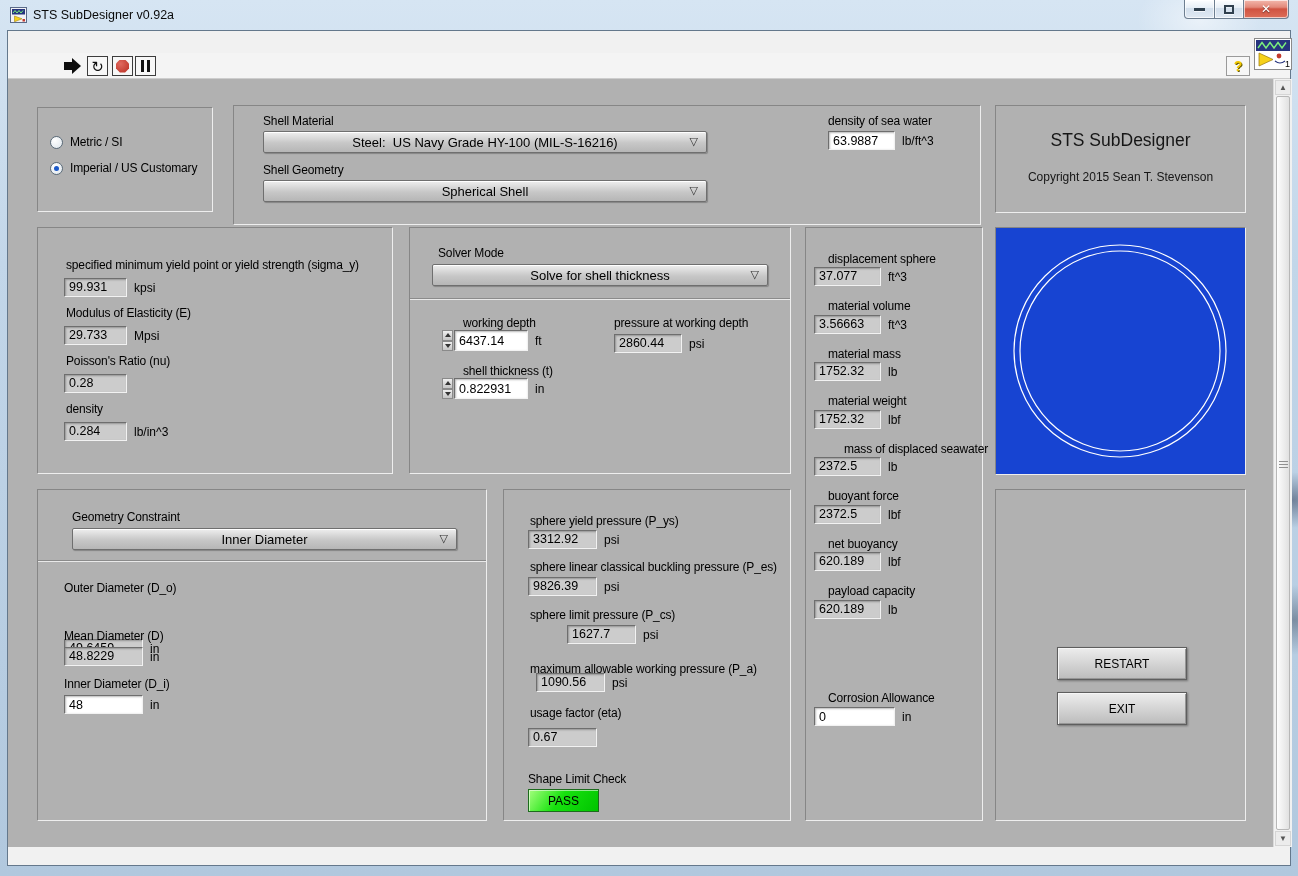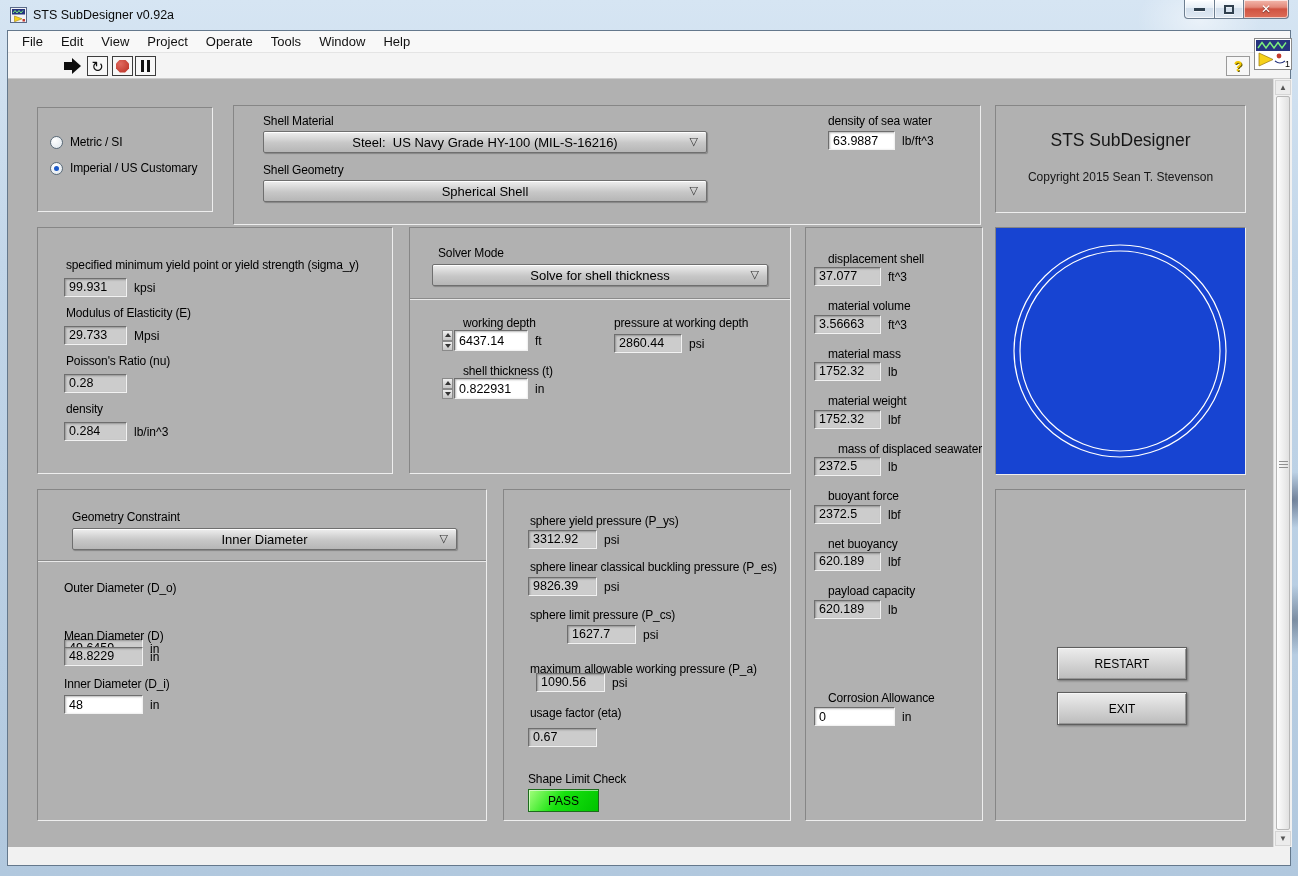--- a/index.html
+++ b/index.html
@@ -113,30 +113,20 @@
           <span class="glyph-max"></span>
         </div>
       <div class="wbtn close">
           <span>✕</span>
         </div>
     </div>
   </div>
 
   <div class="client">
 
-    <div class="menubar">
-      <span class="menu-item">File</span>
-      <span class="menu-item">Edit</span>
-      <span class="menu-item">View</span>
-      <span class="menu-item">Project</span>
-      <span class="menu-item">Operate</span>
-      <span class="menu-item">Tools</span>
-      <span class="menu-item">Window</span>
-      <span class="menu-item">Help</span>
-    </div>
 
     <div class="toolbarbar">
       <div class="tico" style="left:53px; width:24px;">
         <svg width="20" height="18" viewBox="0 0 20 18">
           <polygon points="1,5 9,5 9,1 18,9 9,17 9,13 1,13" fill="#0d0d0d"></polygon>
         </svg>
       </div>
       <div class="tico tbox" style="left:79px;">
         <span class="cont-glyph">↻</span>
       </div>
@@ -248,41 +238,41 @@
           <span class="spin">
               <div class="up"></div>
               <div class="dn"></div>
             </span>
           <input class="fld rw" style="width: 74px; height: 21px;" value="0.822931">
           <span class="unit">in</span>
         </div>
       </div>
 
       <div class="panel" style="left:797px; top:148px; width:178px; height:594px;">
-        <div class="lbl" style="position:absolute; left:22px; top:24px;">displacement shell</div>
+        <div class="lbl" style="position:absolute; left:22px; top:24px;">displacement sphere</div>
         <div class="arow" style="left:8px; top:39px;">
           <div class="fld ro" style="width:67px;">37.077</div>
           <span class="unit">ft^3</span>
         </div>
         <div class="lbl" style="position:absolute; left:22px; top:71px;">material volume</div>
         <div class="arow" style="left:8px; top:87px;">
           <div class="fld ro" style="width:67px;">3.56663</div>
           <span class="unit">ft^3</span>
         </div>
         <div class="lbl" style="position:absolute; left:22px; top:119px;">material mass</div>
         <div class="arow" style="left:8px; top:134px;">
           <div class="fld ro" style="width:67px;">1752.32</div>
           <span class="unit">lb</span>
         </div>
         <div class="lbl" style="position:absolute; left:22px; top:166px;">material weight</div>
         <div class="arow" style="left:8px; top:182px;">
           <div class="fld ro" style="width:67px;">1752.32</div>
           <span class="unit">lbf</span>
         </div>
-        <div class="lbl" style="position:absolute; left:32px; top:214px;">mass of displaced seawater</div>
+        <div class="lbl" style="position:absolute; left:38px; top:214px;">mass of displaced seawater</div>
         <div class="arow" style="left:8px; top:229px;">
           <div class="fld ro" style="width:67px;">2372.5</div>
           <span class="unit">lb</span>
         </div>
         <div class="lbl" style="position:absolute; left:22px; top:261px;">buoyant force</div>
         <div class="arow" style="left:8px; top:277px;">
           <div class="fld ro" style="width:67px;">2372.5</div>
           <span class="unit">lbf</span>
         </div>
         <div class="lbl" style="position:absolute; left:22px; top:309px;">net buoyancy</div>

